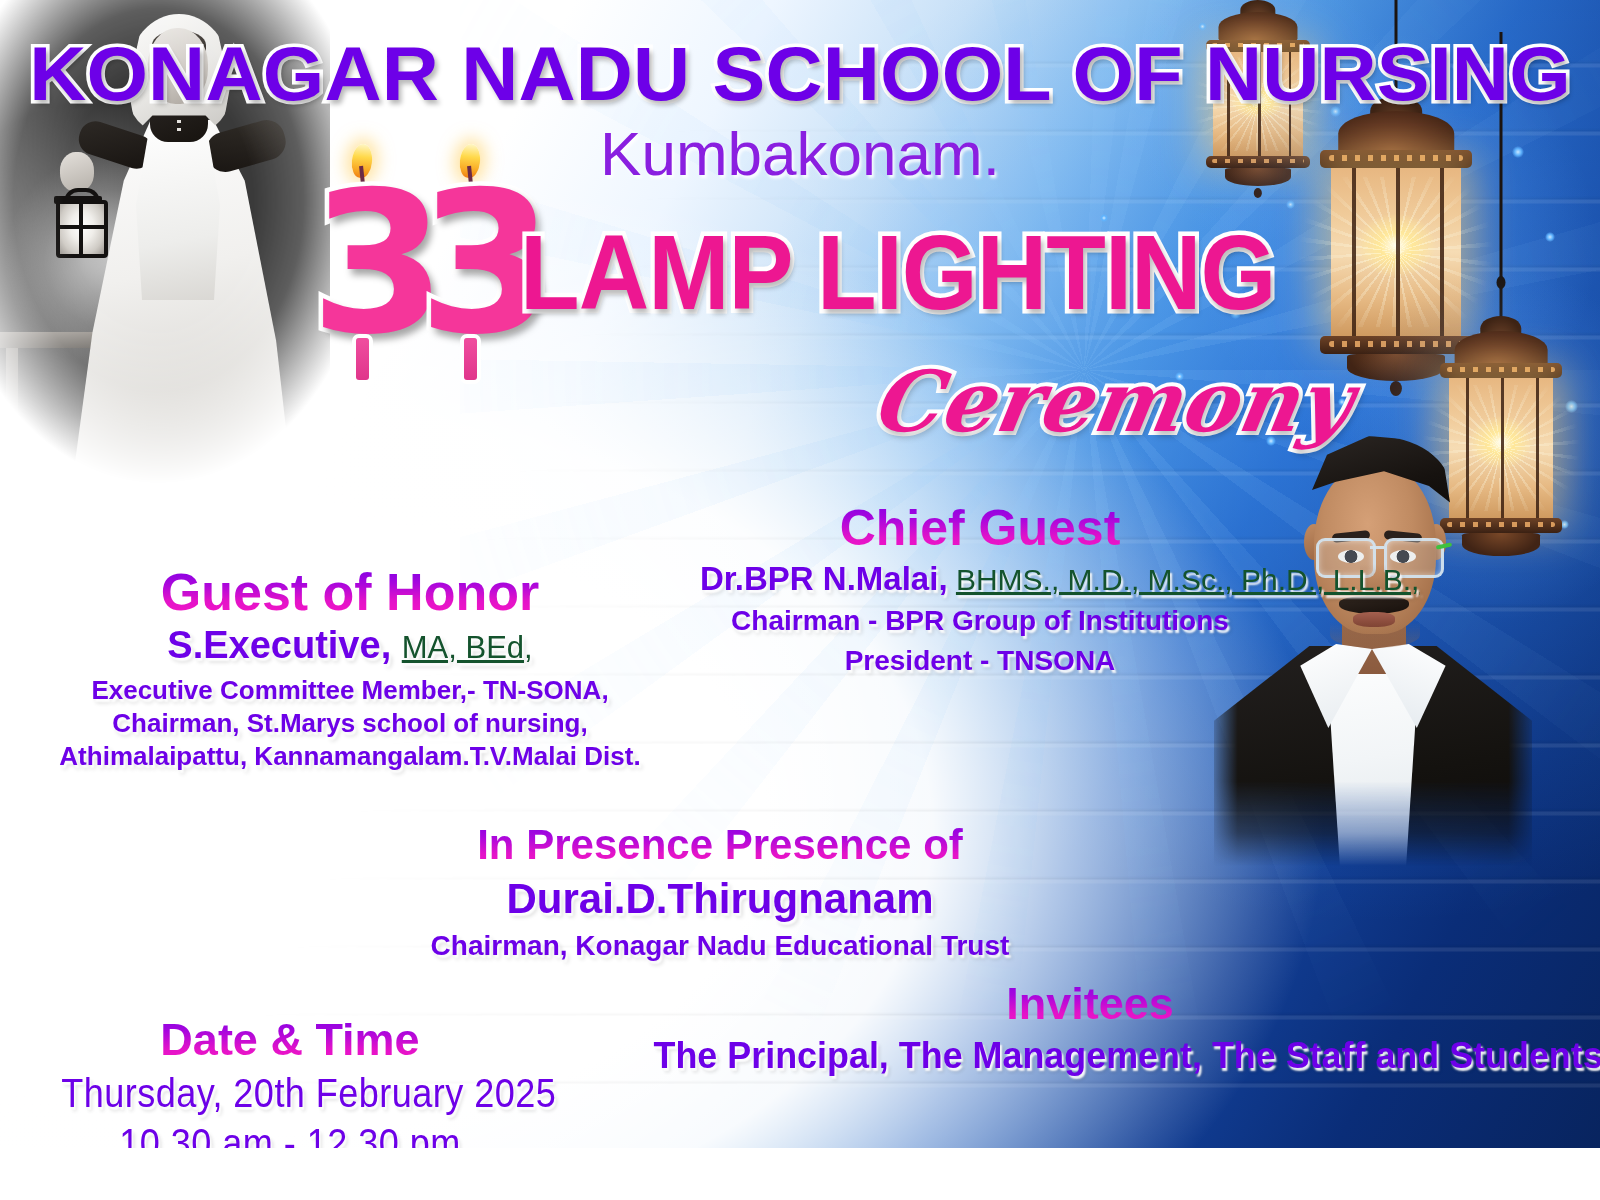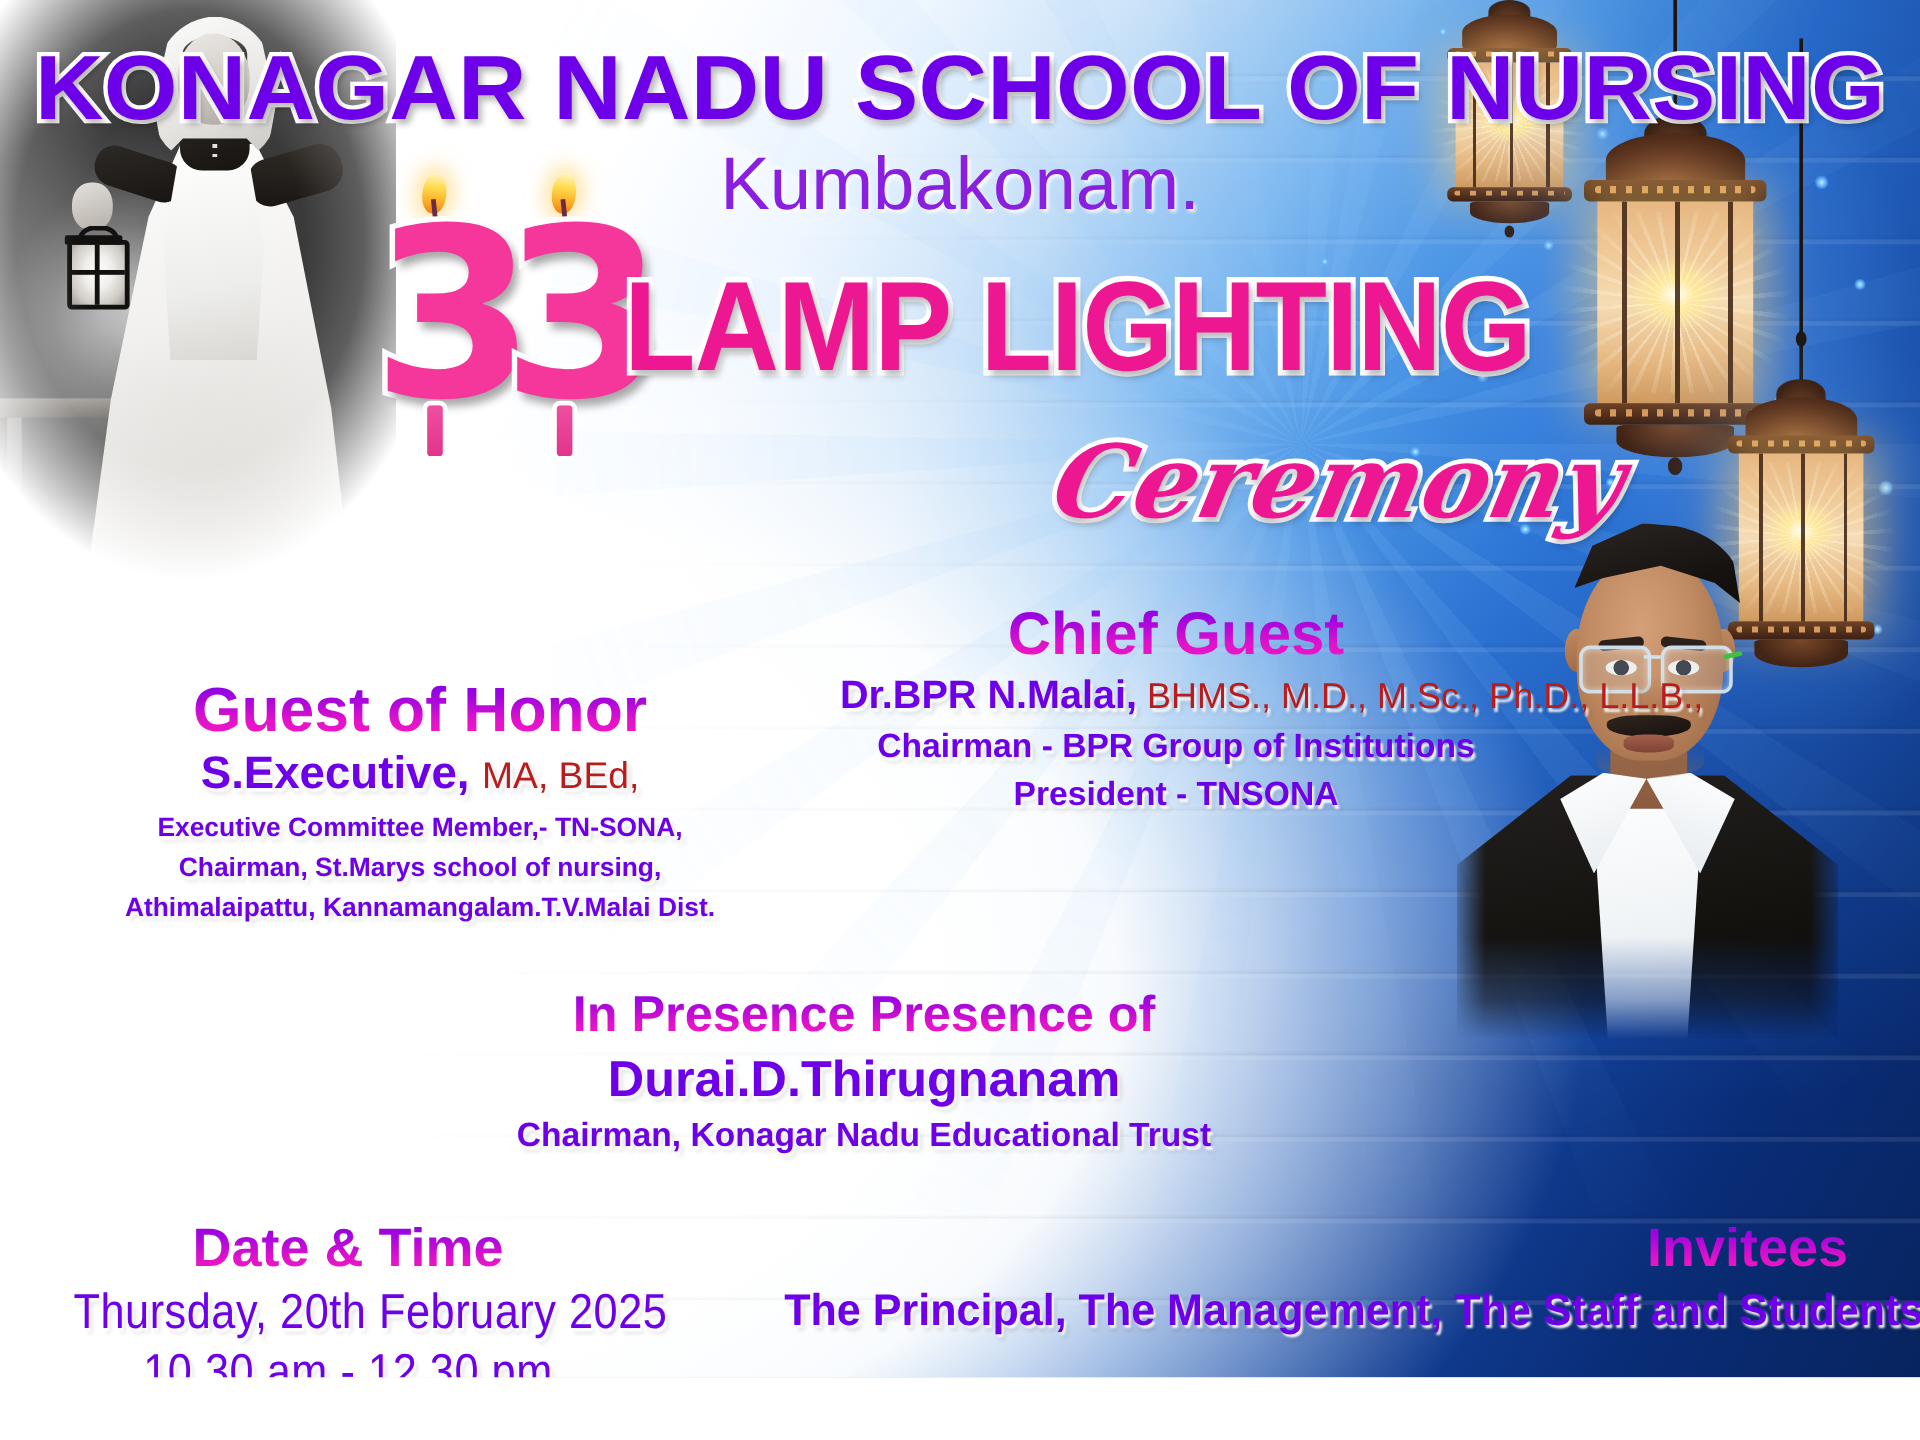--- a/index.html
+++ b/index.html
@@ -471,21 +471,22 @@
 
   .purple-line {
     font-family: "Liberation Sans", sans-serif;
     font-weight: 700;
     color: #6d00e8;
     text-shadow: 2px 3px 2px rgba(255,255,255,0.95), 3px 4px 4px rgba(0,0,0,0.16);
     white-space: nowrap;
   }
   .purple-thin {
     font-weight: 400;
-    color: #b91c1c;
+    color: #14532d;
+    text-decoration: underline;
   }
 
   
   .chief-block {
     position: absolute;
     left: 700px; top: 498px;
     width: 560px;
     text-align: center;
   }
   .chief-block .hd { font-size: 50px; line-height: 60px; }
@@ -497,21 +498,21 @@
   
   .honor-block {
     position: absolute;
     left: 40px; top: 565px;
     width: 620px;
     text-align: center;
   }
   .honor-block .hd { font-size: 52px; line-height: 54px; }
   .honor-block .nm { font-size: 38px; line-height: 52px; }
   .honor-block .nm .deg { font-size: 31px; }
-  .honor-block .ln { font-size: 22px; line-height: 33px; }
+  .honor-block .ln { font-size: 26px; line-height: 33px; }
 
   
   .grace-block {
     position: absolute;
     left: 380px; top: 818px;
     width: 680px;
     text-align: center;
   }
   .grace-block .hd { font-size: 42px; line-height: 54px; }
   .grace-block .nm { font-size: 42px; line-height: 54px; }
@@ -527,23 +528,23 @@
   .date-block .hd { font-size: 45px; line-height: 56px; }
   .date-block .ln {
     font-size: 41px; line-height: 50px; font-weight: 400;
     transform: scaleX(0.88); transform-origin: center;
     letter-spacing: 0.5px;
   }
 
   
   .inv-block {
     position: absolute;
-    left: 640px; top: 1012px;
+    left: 640px; top: 976px;
     width: 900px;
-    text-align: right;
+    text-align: center;
   }
   .inv-block .hd { font-size: 45px; line-height: 56px; }
   .inv-block .ln {
     font-size: 37px; line-height: 48px; font-weight: 700;
     transform: scaleX(0.97); transform-origin: center;
   }
 </style>
 </head>
 <body>
 

